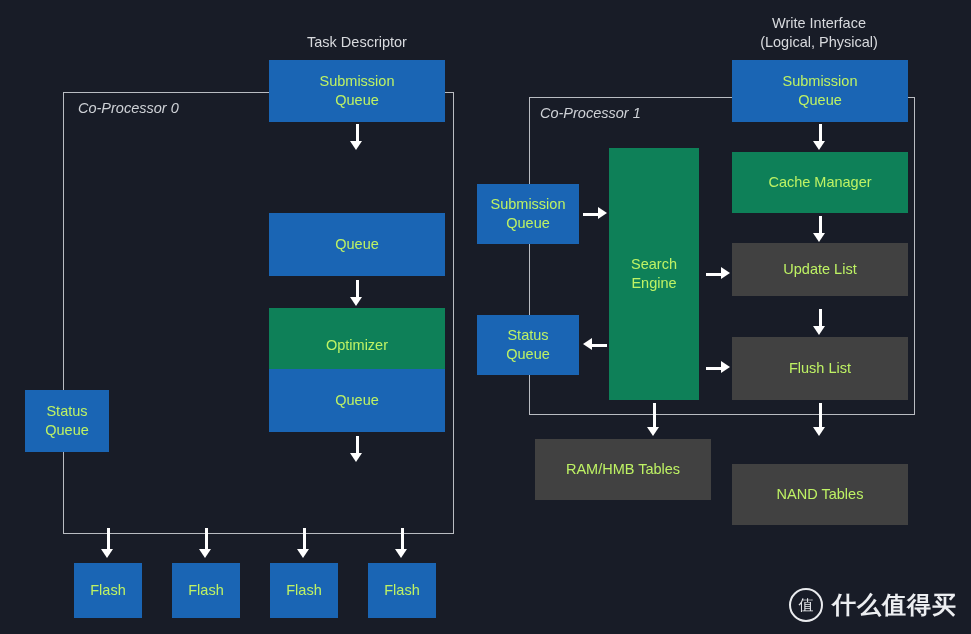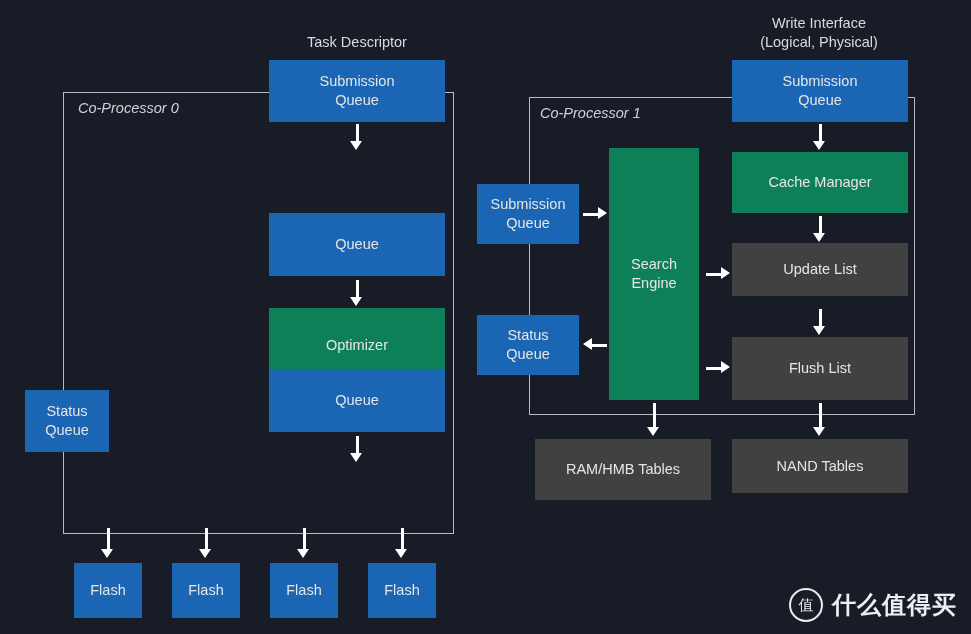--- a/index.html
+++ b/index.html
@@ -11,21 +11,21 @@
     overflow:hidden;
   }
   #stage{position:relative;width:971px;height:634px;}
 
   .lbl{position:absolute;text-align:center;font-size:14.5px;line-height:19px;color:#d8dade;white-space:pre-line;}
 
   .frame{position:absolute;border:1.5px solid #b9bcc2;box-sizing:border-box;background:transparent;}
   .frame-title{position:absolute;font-size:14.5px;font-style:italic;color:#cfd2d7;white-space:nowrap;}
 
   .box{position:absolute;box-sizing:border-box;display:flex;align-items:center;justify-content:center;
-       text-align:center;font-size:14.5px;line-height:19px;color:#e5e5e5;white-space:pre-line;}
+       text-align:center;font-size:14.5px;line-height:19px;color:#bef264;white-space:pre-line;}
   .blue{background:#1a65b4;}
   .green{background:#0e8058;}
   .gray{background:#414141;}
 
   
   .ar{position:absolute;}
   .shaft-v{position:absolute;background:#ffffff;width:3px;}
   .shaft-h{position:absolute;background:#ffffff;height:3px;}
   .head-d{position:absolute;width:0;height:0;border-left:6.5px solid transparent;border-right:6.5px solid transparent;border-top:9px solid #ffffff;}
   .head-r{position:absolute;width:0;height:0;border-top:6.5px solid transparent;border-bottom:6.5px solid transparent;border-left:9px solid #ffffff;}
@@ -157,20 +157,20 @@
     <div class="shaft-v" style="left:5.5px;top:0;height:25px;"></div>
     <div class="head-d" style="left:0;top:24px;"></div>
   </div>
 
   <div class="ar" style="left:813px;top:403px;width:14px;height:34px;">
     <div class="shaft-v" style="left:5.5px;top:0;height:25px;"></div>
     <div class="head-d" style="left:0;top:24px;"></div>
   </div>
 
   <div class="box gray" style="left:535px;top:439px;width:176px;height:61px;">RAM/HMB Tables</div>
-  <div class="box gray" style="left:732px;top:439px;width:176px;height:54px;">NAND Tables</div>
+  <div class="box gray" style="left:732px;top:464px;width:176px;height:61px;">NAND Tables</div>
 
   <div id="wm">
     <div id="wm-logo">值</div>
     <div id="wm-text">什么值得买</div>
   </div>
 
 </div>
 
 </body></html>

